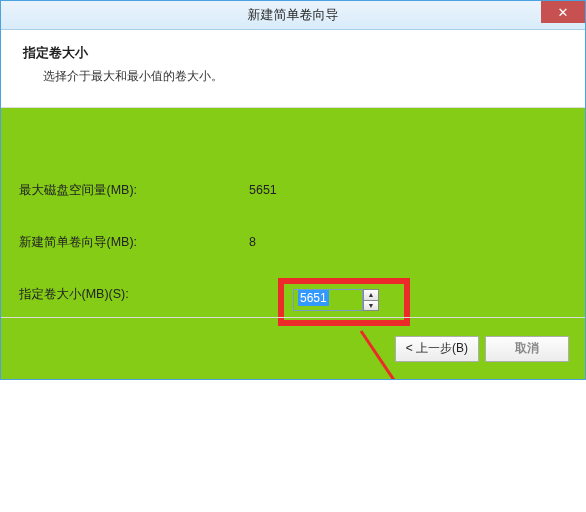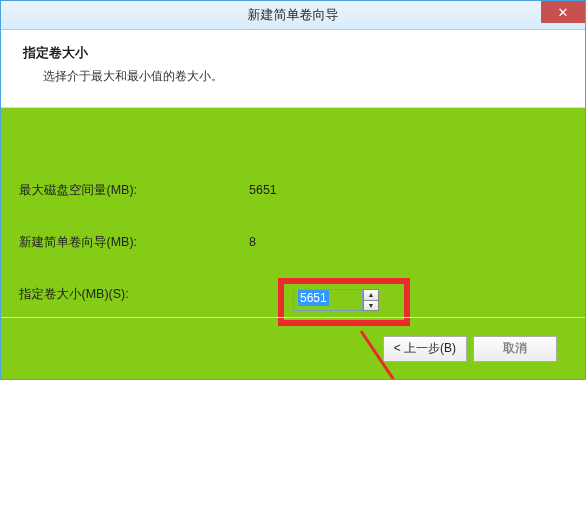--- a/index.html
+++ b/index.html
@@ -144,21 +144,21 @@
   .footer-area {
     position: absolute;
     left: 0;
     right: 0;
     bottom: 0;
     height: 62px;
     border-top: 1px solid #dcdcdc;
     display: flex;
     align-items: center;
     justify-content: flex-end;
-    padding-right: 28px;
+    padding-right: 16px;
     gap: 6px;
     box-sizing: border-box;
   }
   .btn {
     height: 26px;
     min-width: 84px;
     padding: 0 10px;
     font-size: 12px;
     color: #222;
     background: linear-gradient(#fdfdfd,#ececec);

